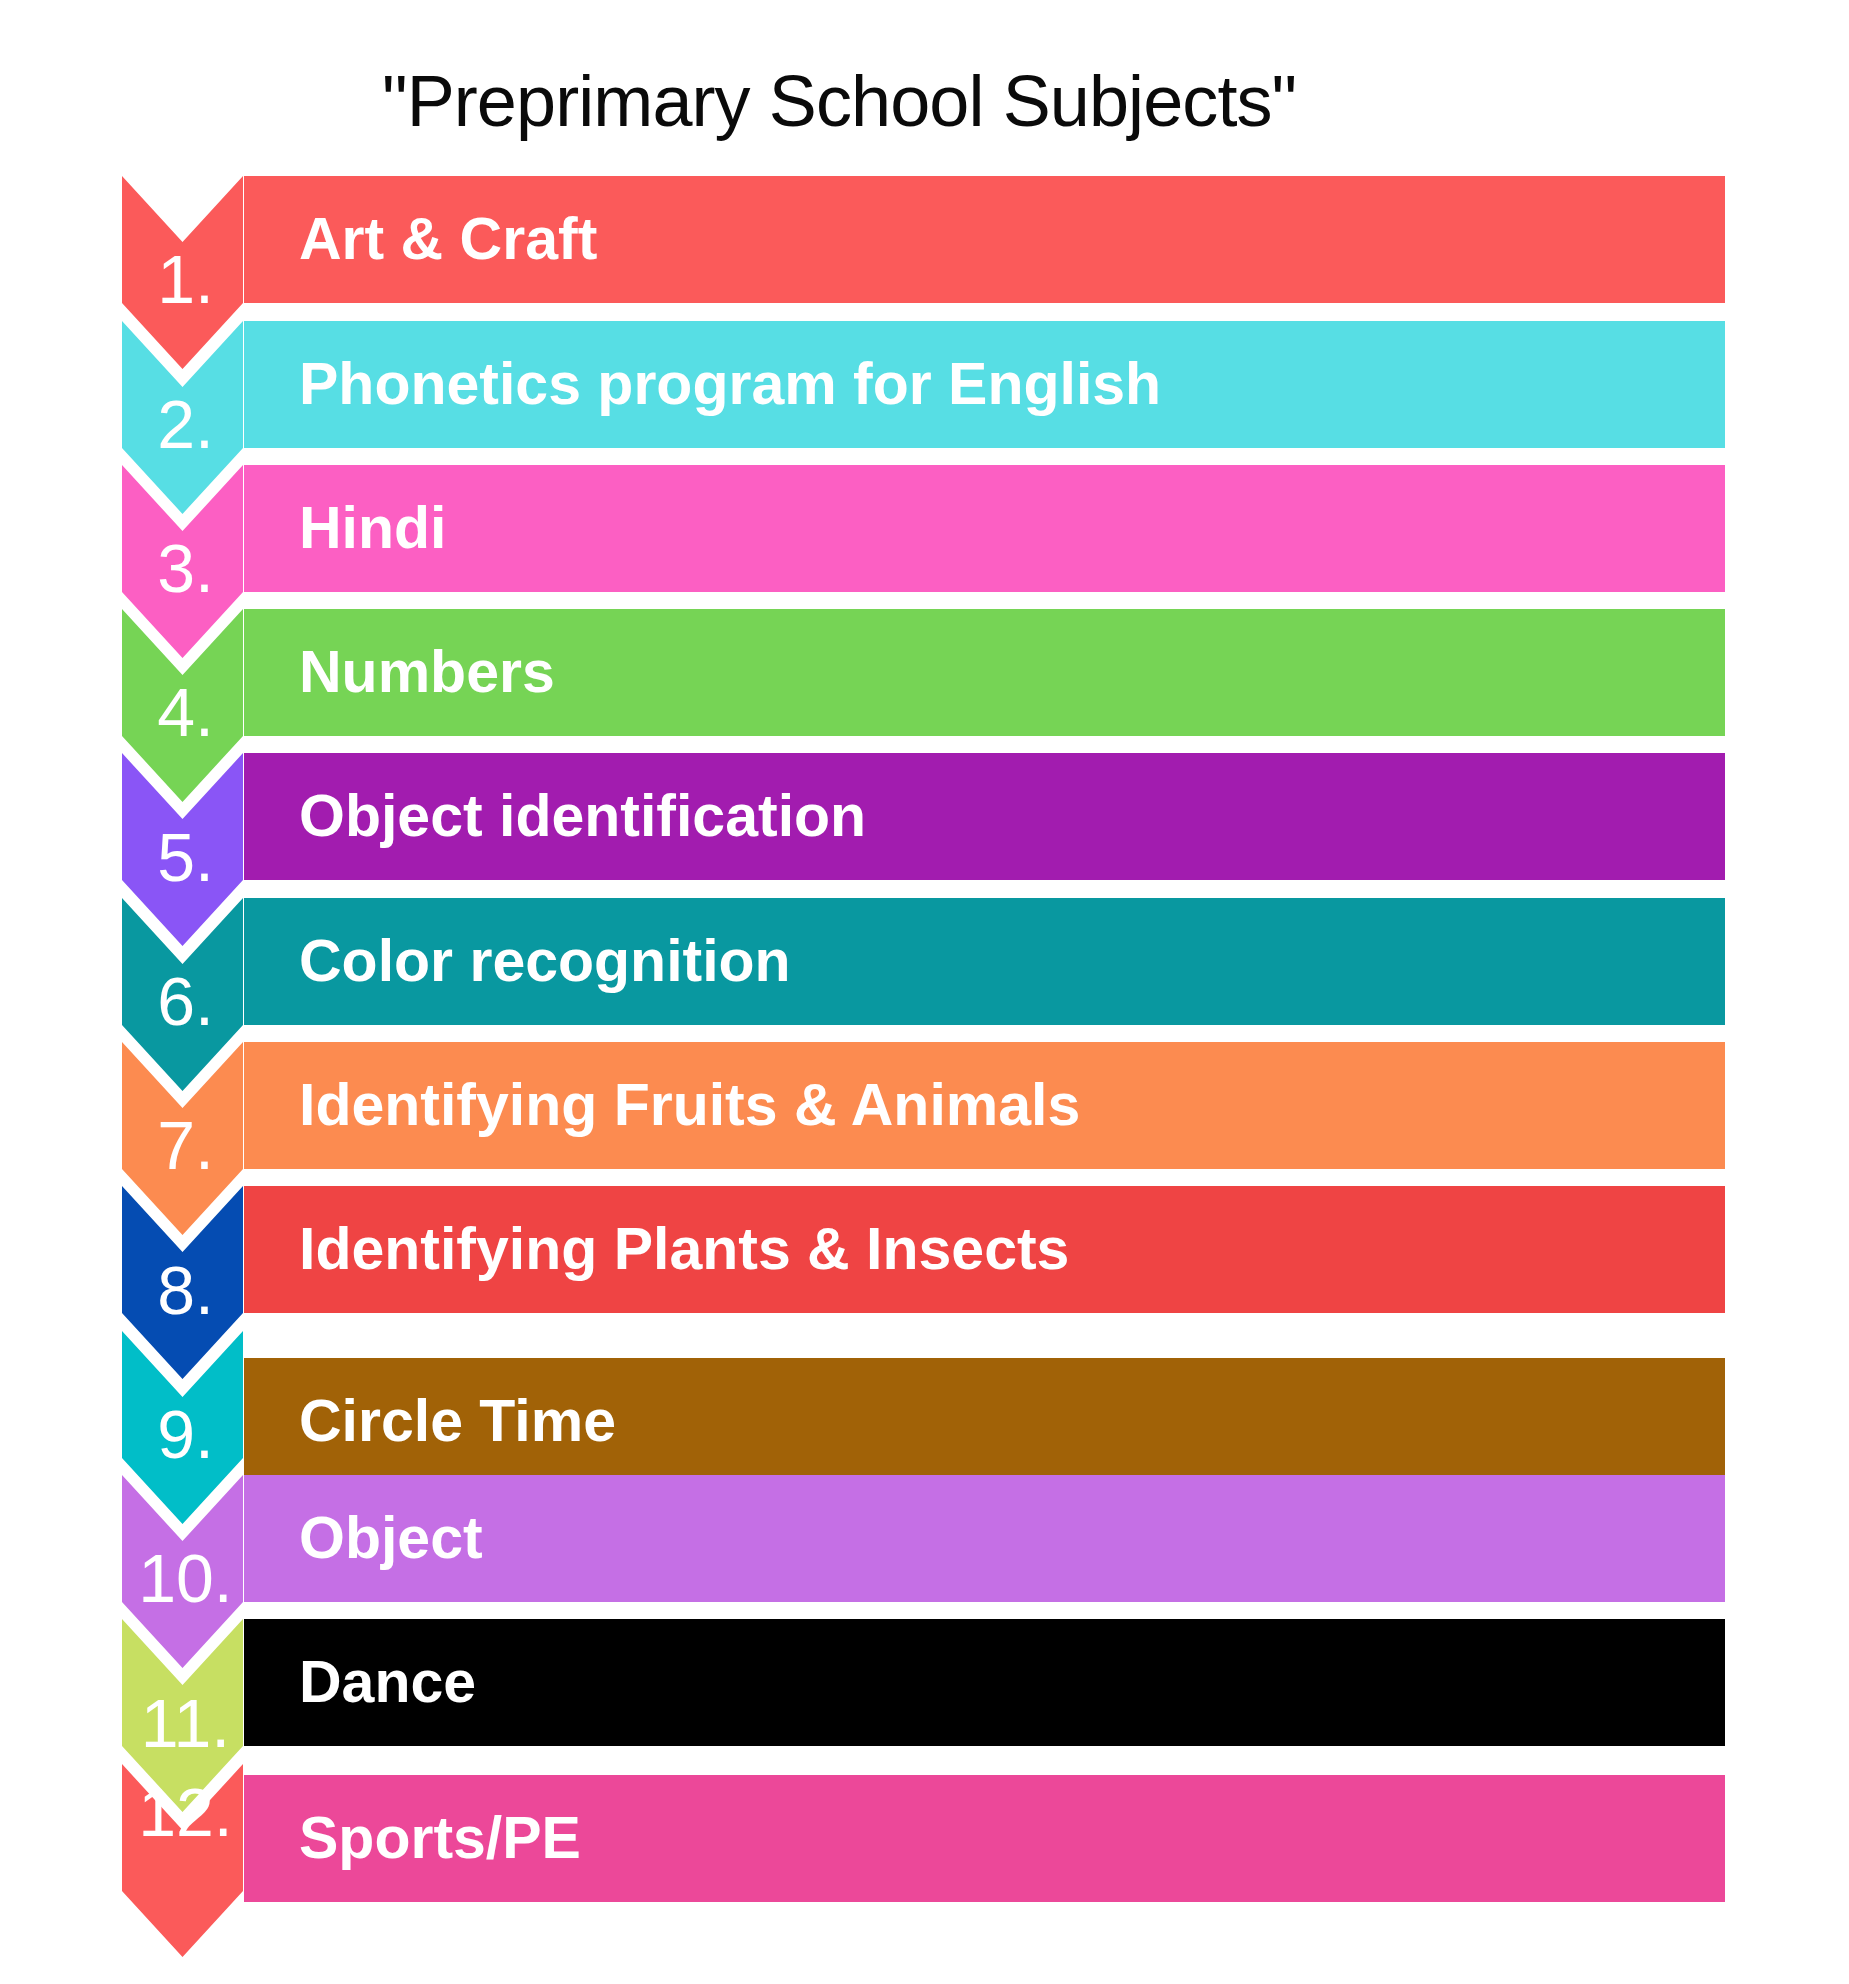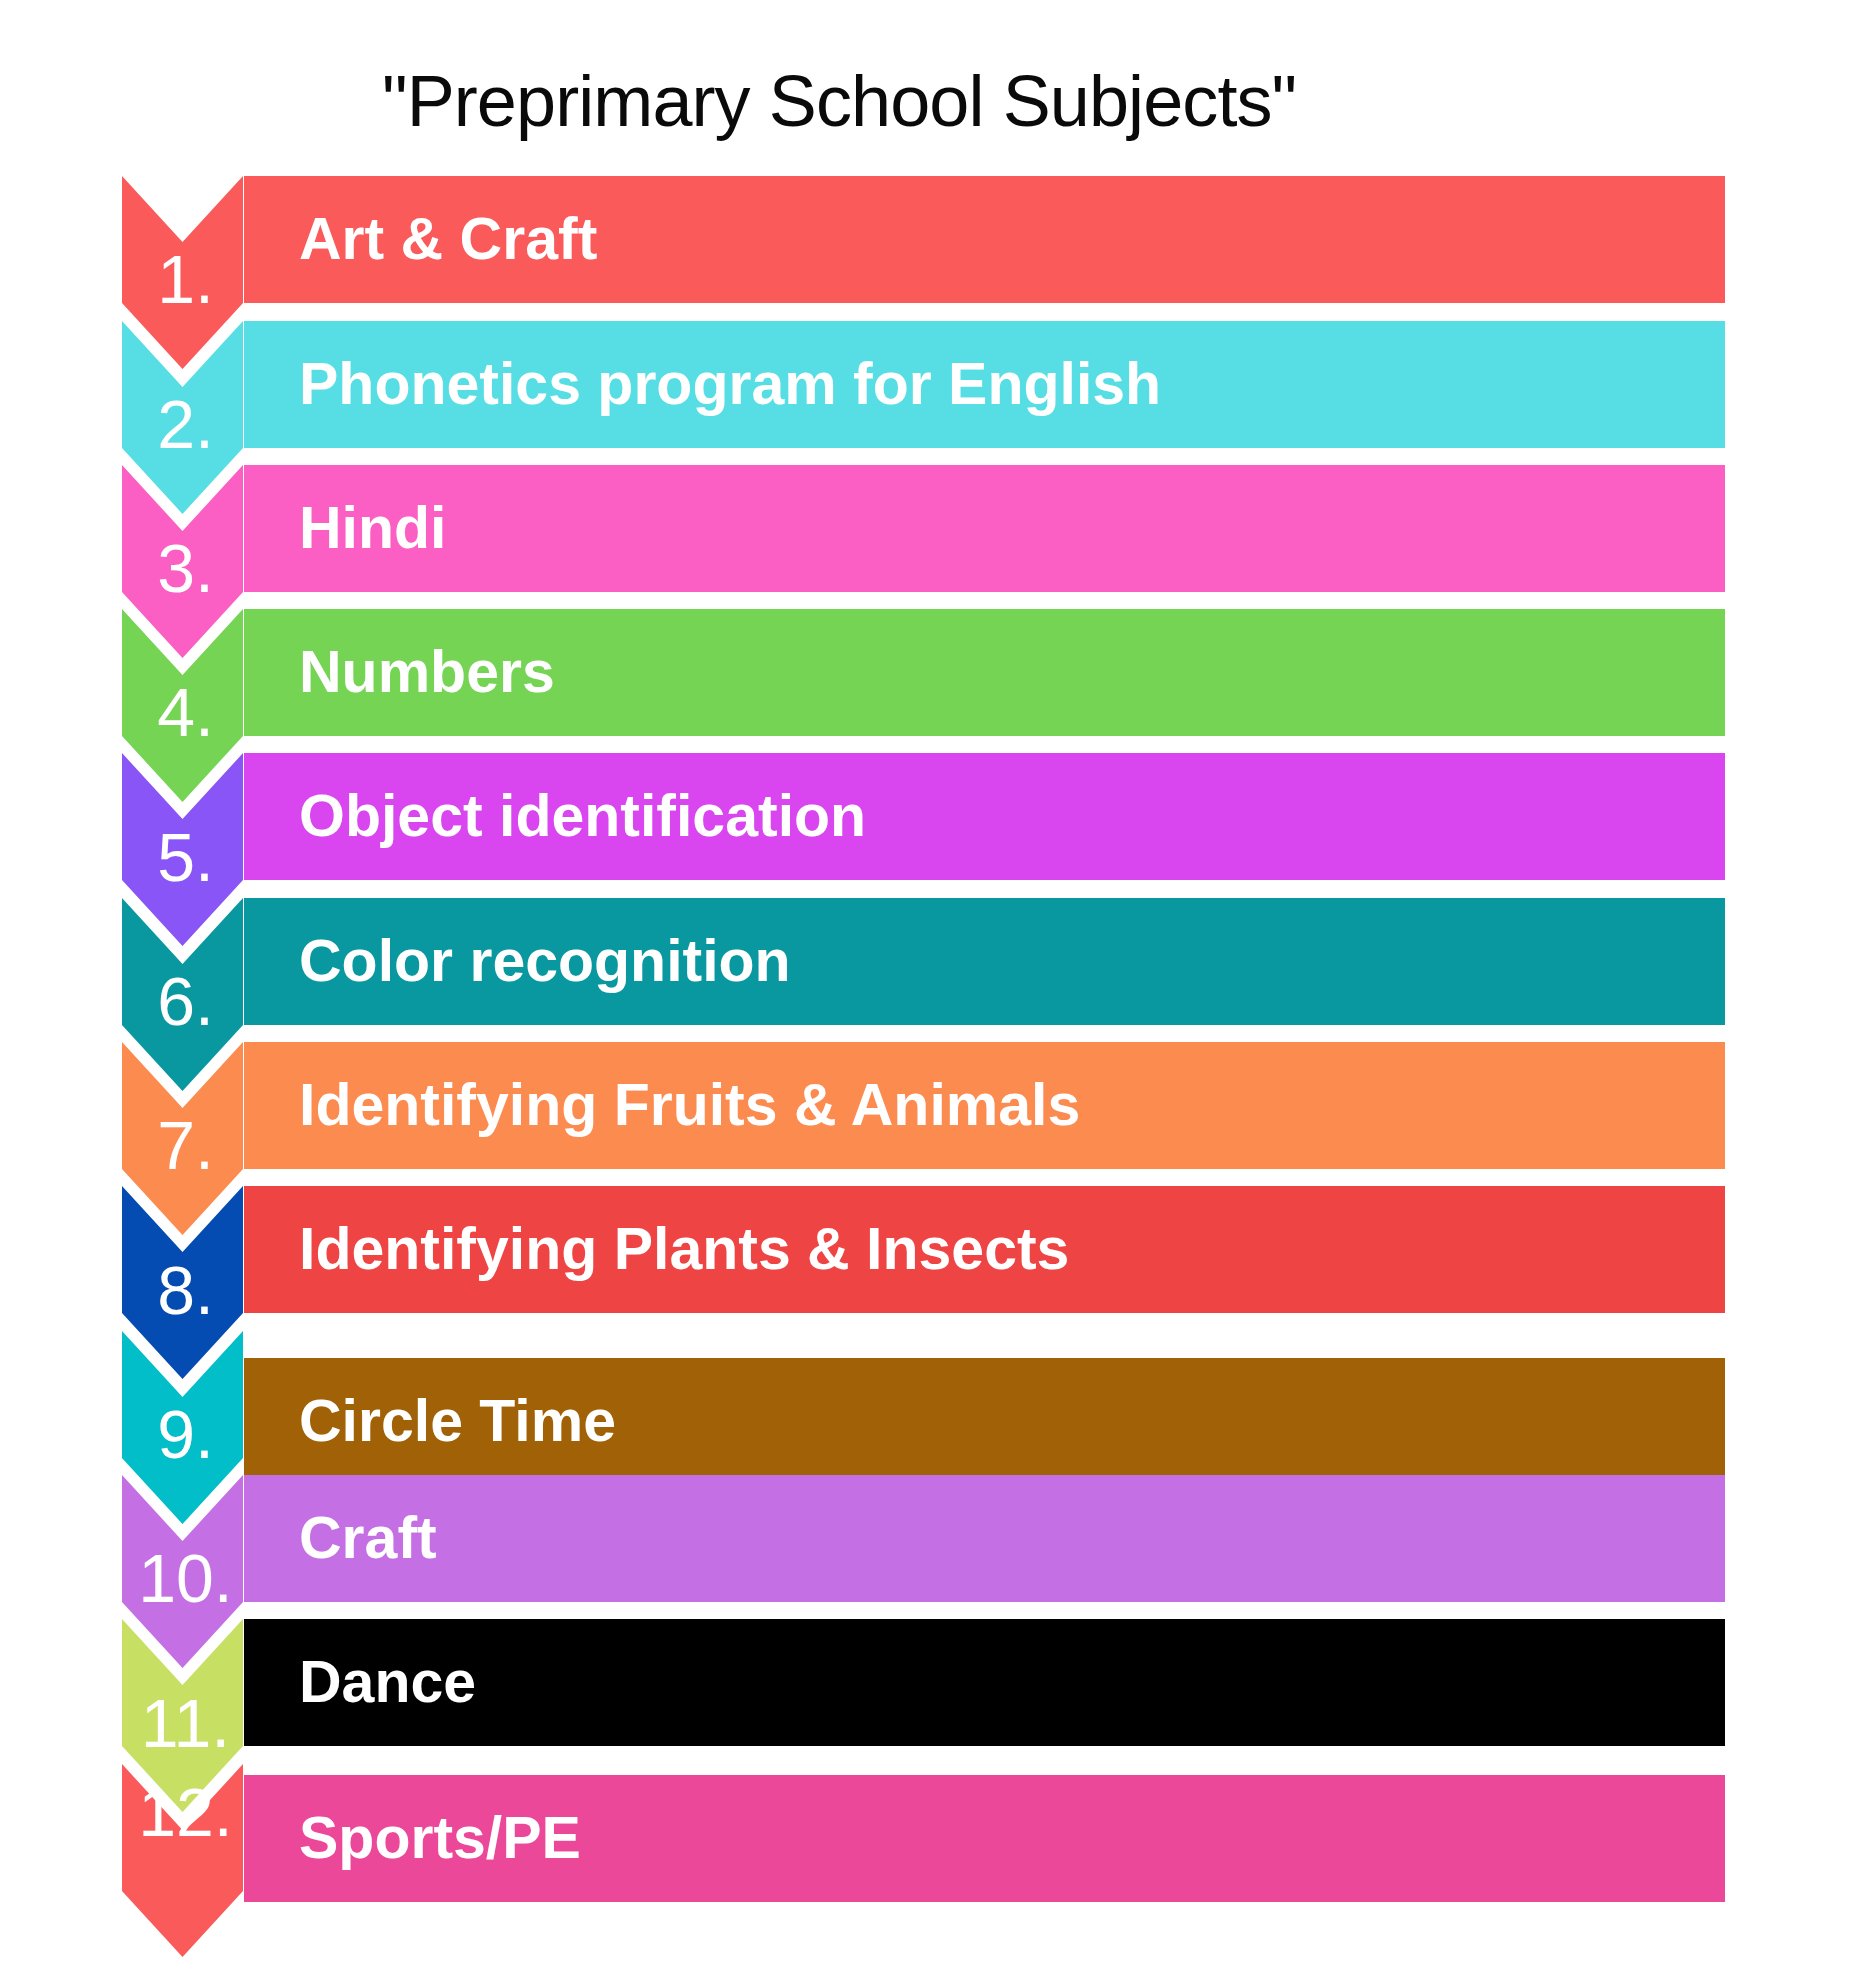--- a/index.html
+++ b/index.html
@@ -89,21 +89,21 @@
         <polygon points="0,0 133,145 266,0 266,279 133,424 0,279" fill="#FC5FC3"></polygon>
       </svg>
       <div class="item-number" style="top: 534px;">3.</div>
       <div class="row-bar" style="top: 609px; background: rgb(118, 212, 85);">
         <span class="bar-label">Numbers</span>
       </div>
       <svg class="chevron" viewBox="0 0 266 424" style="top: 609px; z-index: 47;">
         <polygon points="0,0 133,145 266,0 266,279 133,424 0,279" fill="#76D455"></polygon>
       </svg>
       <div class="item-number" style="top: 678px;">4.</div>
-      <div class="row-bar" style="top: 753px; background: #d946ef;">
+      <div class="row-bar" style="top: 753px; background: #a21caf;">
         <span class="bar-label">Object identification</span>
       </div>
       <svg class="chevron" viewBox="0 0 266 424" style="top: 753px; z-index: 46;">
         <polygon points="0,0 133,145 266,0 266,279 133,424 0,279" fill="#8A55F6"></polygon>
       </svg>
       <div class="item-number" style="top: 823px;">5.</div>
       <div class="row-bar" style="top: 898px; background: rgb(9, 152, 160);">
         <span class="bar-label">Color recognition</span>
       </div>
       <svg class="chevron" viewBox="0 0 266 424" style="top: 898px; z-index: 45;">
@@ -125,21 +125,21 @@
       </svg>
       <div class="item-number" style="top: 1256px;">8.</div>
       <div class="row-bar" style="top: 1331px; background: #a16207; margin-top: 27px;">
         <span class="bar-label">Circle Time</span>
       </div>
       <svg class="chevron" viewBox="0 0 266 424" style="top: 1331px; z-index: 42;">
         <polygon points="0,0 133,145 266,0 266,279 133,424 0,279" fill="#01BEC8"></polygon>
       </svg>
       <div class="item-number" style="top: 1400px;">9.</div>
       <div class="row-bar" style="top: 1475px; background: rgb(197, 111, 229);">
-        <span class="bar-label">Craft</span>
+        <span class="bar-label">Object</span>
       </div>
       <svg class="chevron" viewBox="0 0 266 424" style="top: 1475px; z-index: 41;">
         <polygon points="0,0 133,145 266,0 266,279 133,424 0,279" fill="#C56FE5"></polygon>
       </svg>
       <div class="item-number" style="top: 1544px; text-align: center;">10.</div>
       <div class="row-bar" style="top: 1619px; background: #000000;">
         <span class="bar-label">Dance</span>
       </div>
       <svg class="chevron" viewBox="0 0 266 424" style="top: 1619px; z-index: 40;">
         <polygon points="0,0 133,145 266,0 266,279 133,424 0,279" fill="#C7DF62"></polygon>

